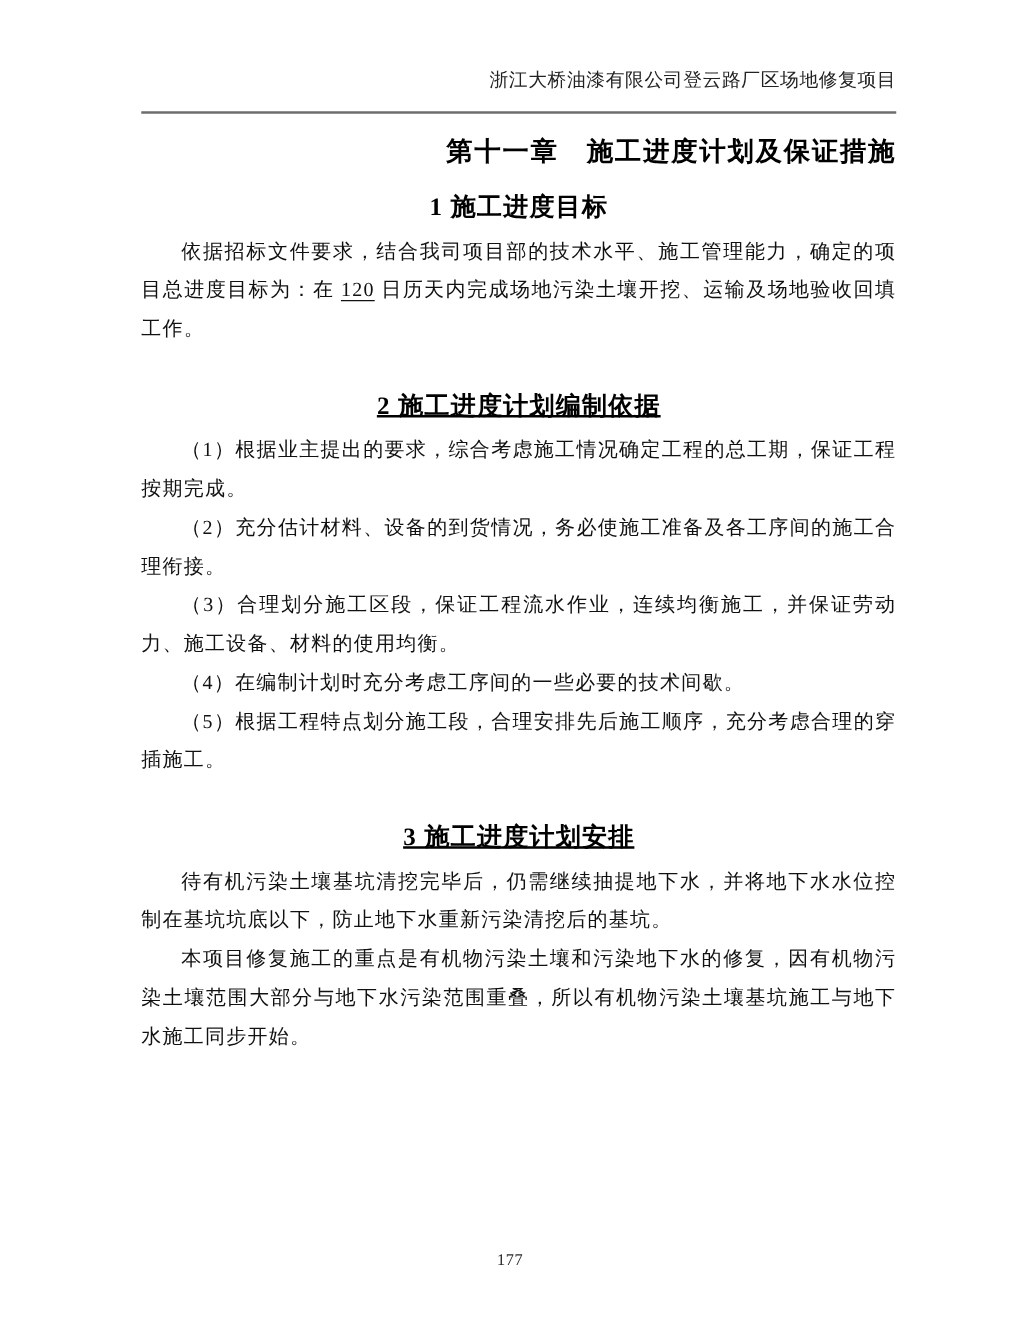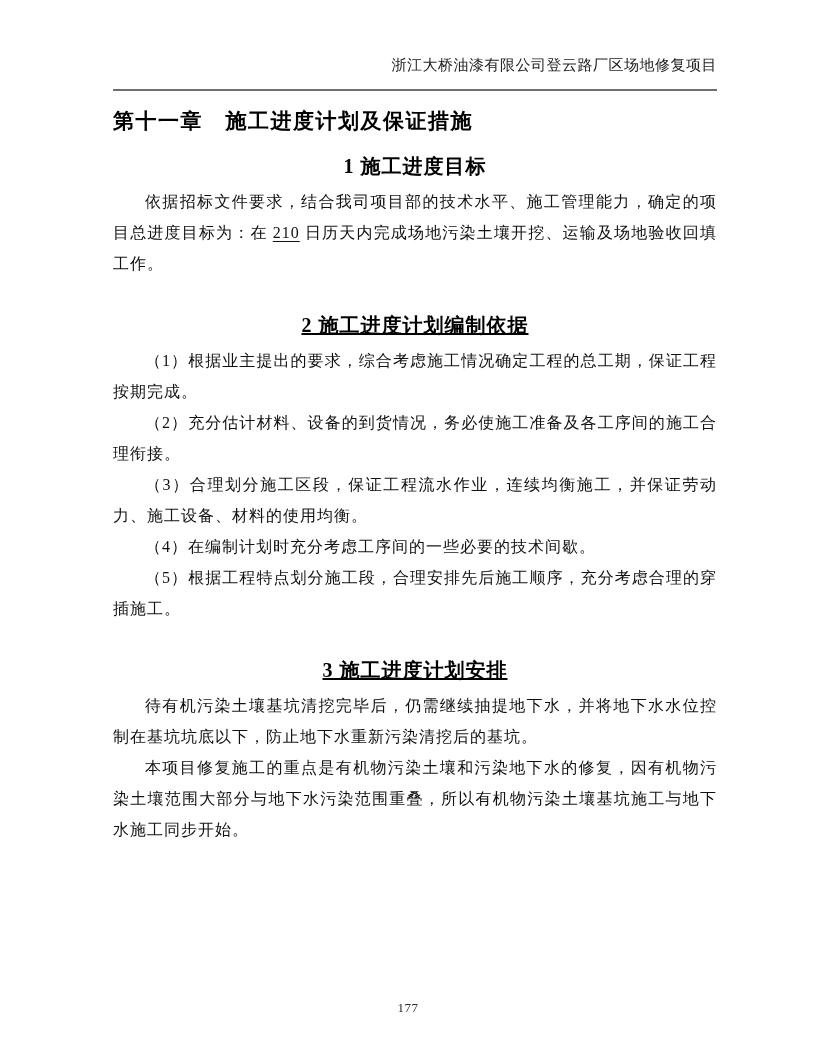--- a/index.html
+++ b/index.html
@@ -22,21 +22,21 @@
   .doc-header {
     text-align: right;
     font-size: 15px;
     line-height: 19px;
     letter-spacing: 0.5px;
     padding-bottom: 14px;
     border-bottom: 2px solid #6e6e6e;
     color: #222;
   }
   .chapter-title {
-    text-align: left;
+    text-align: right;
     font-size: 21px;
     font-weight: bold;
     line-height: 27px;
     letter-spacing: 1.5px;
     margin: 17px 0 0 0;
     color: #000;
   }
   .section-heading {
     font-size: 20px;
     font-weight: bold;
@@ -80,21 +80,21 @@
 <div class="page">
 
   <div class="doc-header">
     <span>浙江大桥油漆有限公司登云路厂区场地修复项目</span>
   </div>
 
   <div class="chapter-title">第十一章　施工进度计划及保证措施</div>
 
   <div class="section-heading">1 施工进度目标</div>
 
-  <p class="para"><span>依据招标文件要求，结合我司项目部的技术水平、施工管理能力，确定的项目总进度目标为：在 </span><span class="u">210</span><span> 日历天内完成场地污染土壤开挖、运输及场地验收回填工作。</span></p>
+  <p class="para"><span>依据招标文件要求，结合我司项目部的技术水平、施工管理能力，确定的项目总进度目标为：在 </span><span class="u">120</span><span> 日历天内完成场地污染土壤开挖、运输及场地验收回填工作。</span></p>
 
   <div class="section-heading spaced">2 施工进度计划编制依据</div>
 
   <p class="para">（1）根据业主提出的要求，综合考虑施工情况确定工程的总工期，保证工程按期完成。</p>
   <p class="para">（2）充分估计材料、设备的到货情况，务必使施工准备及各工序间的施工合理衔接。</p>
   <p class="para">（3）合理划分施工区段，保证工程流水作业，连续均衡施工，并保证劳动力、施工设备、材料的使用均衡。</p>
   <p class="para">（4）在编制计划时充分考虑工序间的一些必要的技术间歇。</p>
   <p class="para">（5）根据工程特点划分施工段，合理安排先后施工顺序，充分考虑合理的穿插施工。</p>
 
   <div class="section-heading spaced">3 施工进度计划安排</div>

